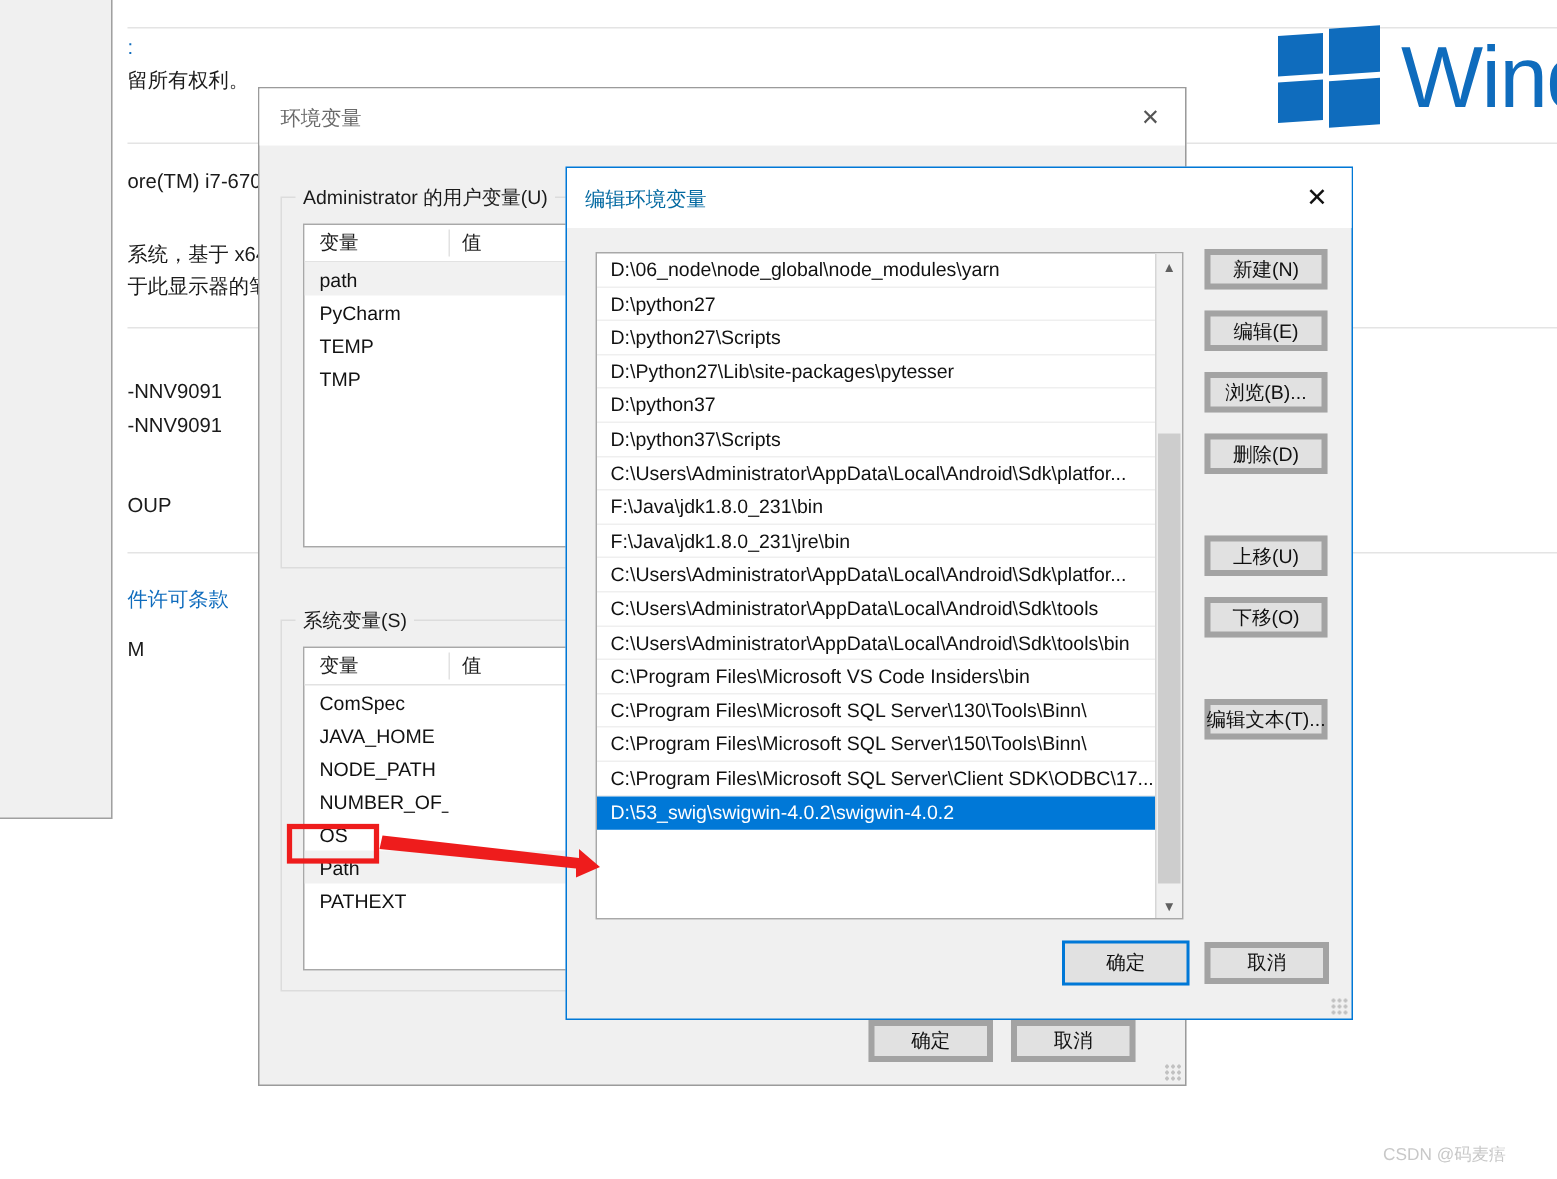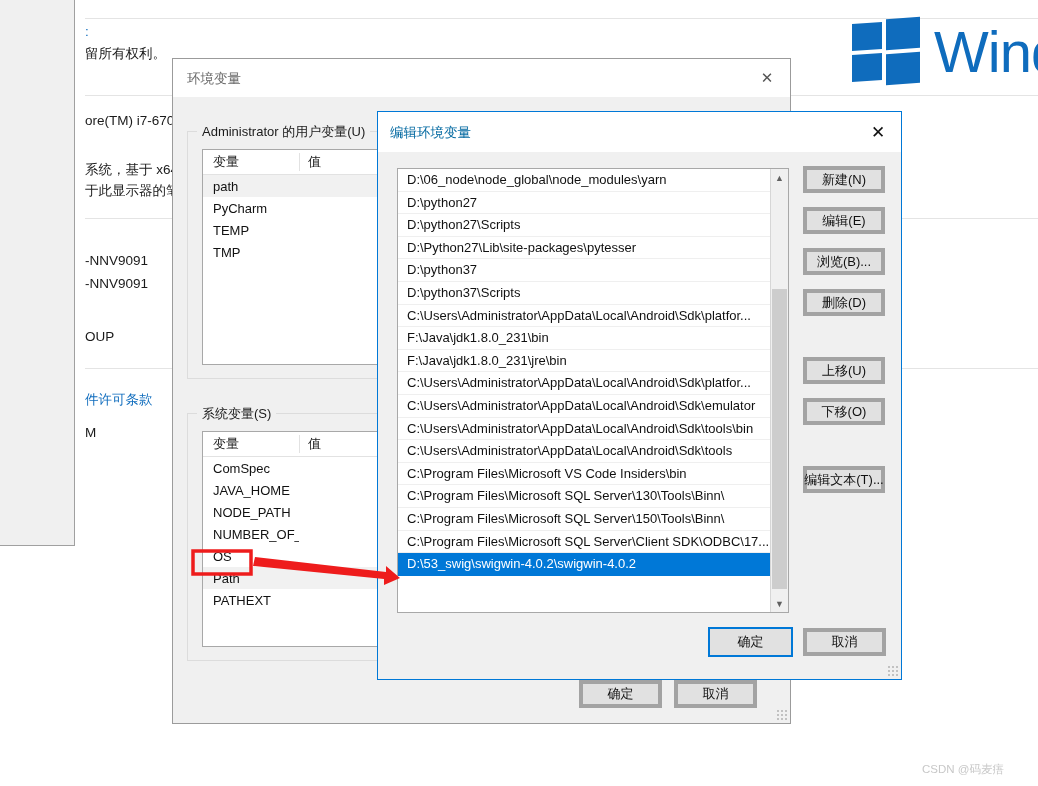--- a/index.html
+++ b/index.html
@@ -427,23 +427,22 @@
         <div class="path-row">D:\06_node\node_global\node_modules\yarn</div>
         <div class="path-row">D:\python27</div>
         <div class="path-row">D:\python27\Scripts</div>
         <div class="path-row">D:\Python27\Lib\site-packages\pytesser</div>
         <div class="path-row">D:\python37</div>
         <div class="path-row">D:\python37\Scripts</div>
         <div class="path-row">C:\Users\Administrator\AppData\Local\Android\Sdk\platfor...</div>
         <div class="path-row">F:\Java\jdk1.8.0_231\bin</div>
         <div class="path-row">F:\Java\jdk1.8.0_231\jre\bin</div>
         <div class="path-row">C:\Users\Administrator\AppData\Local\Android\Sdk\platfor...</div>
-        <div class="path-row">C:\Users\Administrator\AppData\Local\Android\Sdk\emulator</div>
+        <div class="path-row">C:\Users\Administrator\AppData\Local\Android\Sdk\tools</div>
         <div class="path-row">C:\Users\Administrator\AppData\Local\Android\Sdk\tools\bin</div>
-        <div class="path-row">C:\Users\Administrator\AppData\Local\Android\Sdk\tools</div>
         <div class="path-row">C:\Program Files\Microsoft VS Code Insiders\bin</div>
         <div class="path-row">C:\Program Files\Microsoft SQL Server\130\Tools\Binn\</div>
         <div class="path-row">C:\Program Files\Microsoft SQL Server\150\Tools\Binn\</div>
         <div class="path-row">C:\Program Files\Microsoft SQL Server\Client SDK\ODBC\17...</div>
         <div class="path-row selected">D:\53_swig\swigwin-4.0.2\swigwin-4.0.2</div>
       </div>
     <div id="path-scroll">
       <div class="sb-arrow up">▲</div>
       <div id="sb-thumb" style="top: 120px; height: 300px;"></div>
       <div class="sb-arrow down">▼</div>

